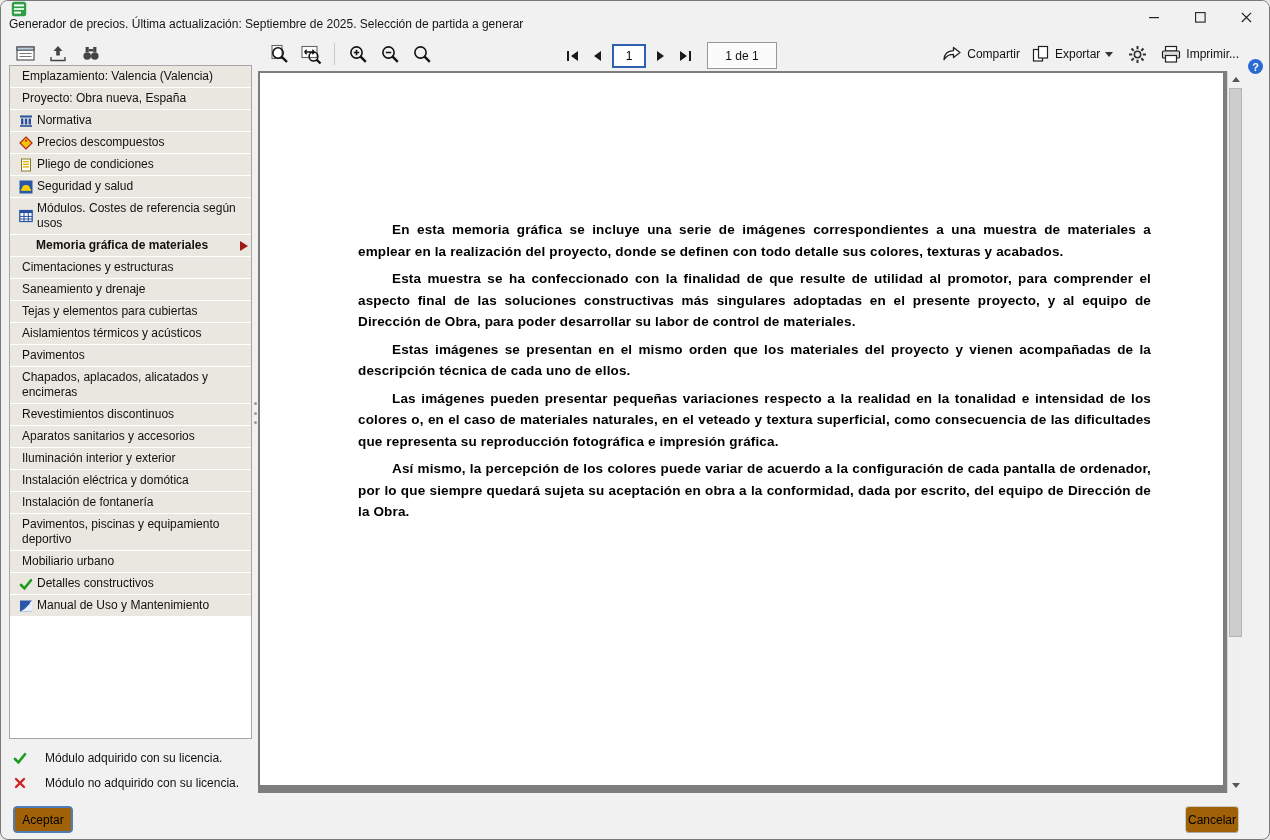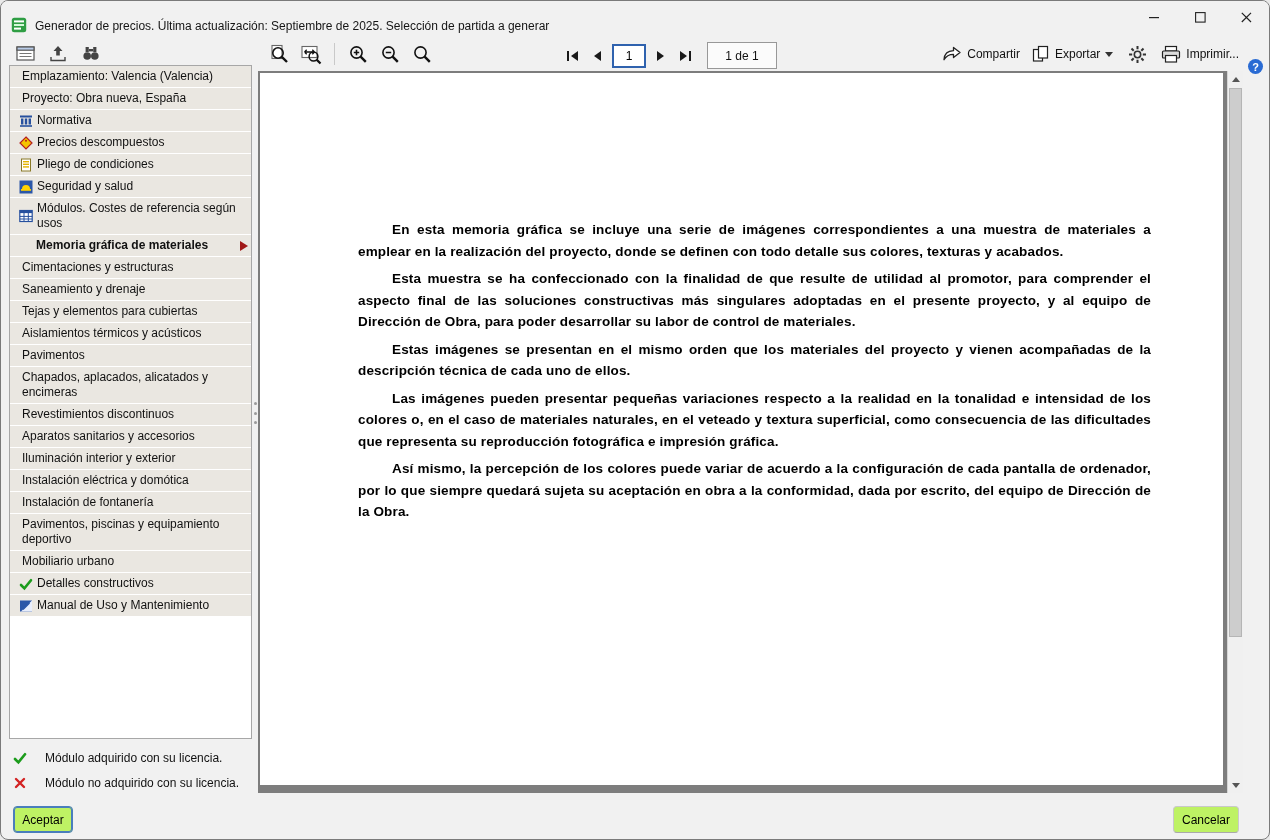--- a/index.html
+++ b/index.html
@@ -1,21 +1,21 @@
 <!DOCTYPE html>
 <html><head>
 <meta charset="utf-8">
 <style>
   html,body{margin:0;padding:0;background:#e9e9e9;}
   .window{position:relative;width:1270px;height:840px;background:#f1f1f1;
     font-family:"Liberation Sans",sans-serif;color:#111;border:1px solid #7a7a7a;
     border-radius:8px;overflow:hidden;box-sizing:border-box;}
 
   
-  .titlebar{position:absolute;top:0;left:0;right:0;height:32px;display:flex;align-items:flex-end;background:#f1f1f1;}
+  .titlebar{position:absolute;top:0;left:0;right:0;height:32px;display:flex;align-items:flex-start;background:#f1f1f1;flex-direction:column;}
   .app-icon{margin-left:10px;width:16px;height:16px;display:flex;}
   .title-text{margin-left:8px;font-size:12px;color:#151515;white-space:nowrap;}
   .caption-buttons{position:absolute;right:0;top:0;height:32px;display:flex;}
   .cap-btn{width:46px;height:32px;display:flex;align-items:center;justify-content:center;}
 
   
   .sb-tools{position:absolute;top:40px;left:12px;display:flex;gap:9px;align-items:center;}
   .tool-btn{width:24px;height:24px;display:flex;align-items:center;justify-content:center;}
   .zoom-group{position:absolute;top:41px;left:266px;display:flex;gap:8px;align-items:center;}
   .vsep{width:1px;height:22px;background:#c9c9c9;margin:0 3px;}
@@ -51,25 +51,25 @@
   .doc-area{position:absolute;top:70px;left:257px;width:985px;height:722px;background:#7d7d7d;}
   .page{position:absolute;top:2px;left:2px;width:963px;bottom:8px;background:#fff;overflow:hidden;}
   .page-body{padding:146px 72px 40px 98px;}
   .page-body p{margin:0 0 6px 0;font-size:13.5px;line-height:21.5px;text-align:justify;
     text-indent:34px;color:#000;letter-spacing:0.15px;font-weight:bold;}
   .vscroll{position:absolute;top:0;right:0;width:16px;height:100%;background:#f0f0f0;border-left:1px solid #d5d5d5;box-sizing:border-box;}
   .varrow{position:absolute;left:0;width:16px;height:16px;display:flex;align-items:center;justify-content:center;}
   .vthumb{position:absolute;top:17px;left:1px;width:13px;height:76%;background:#cdcdcd;border:1px solid #b5b5b5;box-sizing:border-box;}
 
   
-  .btn{position:absolute;height:27px;border-radius:4px;background:#bef264;font-size:12px;
+  .btn{position:absolute;height:27px;border-radius:4px;background:#a16207;font-size:12px;
     font-family:"Liberation Sans",sans-serif;display:flex;align-items:center;justify-content:center;
     box-sizing:border-box;cursor:default;}
   .btn-accept{left:12px;top:805px;width:60px;border:1px solid #4a7ebc;box-shadow:inset 0 0 0 1px #4a7ebc;}
-  .btn-cancel{right:30px;top:805px;width:66px;border:1px solid #c9c9c9;border-bottom-color:#aaa;}
+  .btn-cancel{right:30px;top:805px;width:54px;border:1px solid #c9c9c9;border-bottom-color:#aaa;}
 </style>
 </head>
 <body>
 
 <div class="window">
 
   <div class="titlebar">
     <span class="app-icon">
       <svg width="16" height="16" viewBox="0 0 16 16">
           <rect x="0.8" y="0.8" width="14.4" height="14.4" rx="2.5" fill="#2f9e44"></rect>

